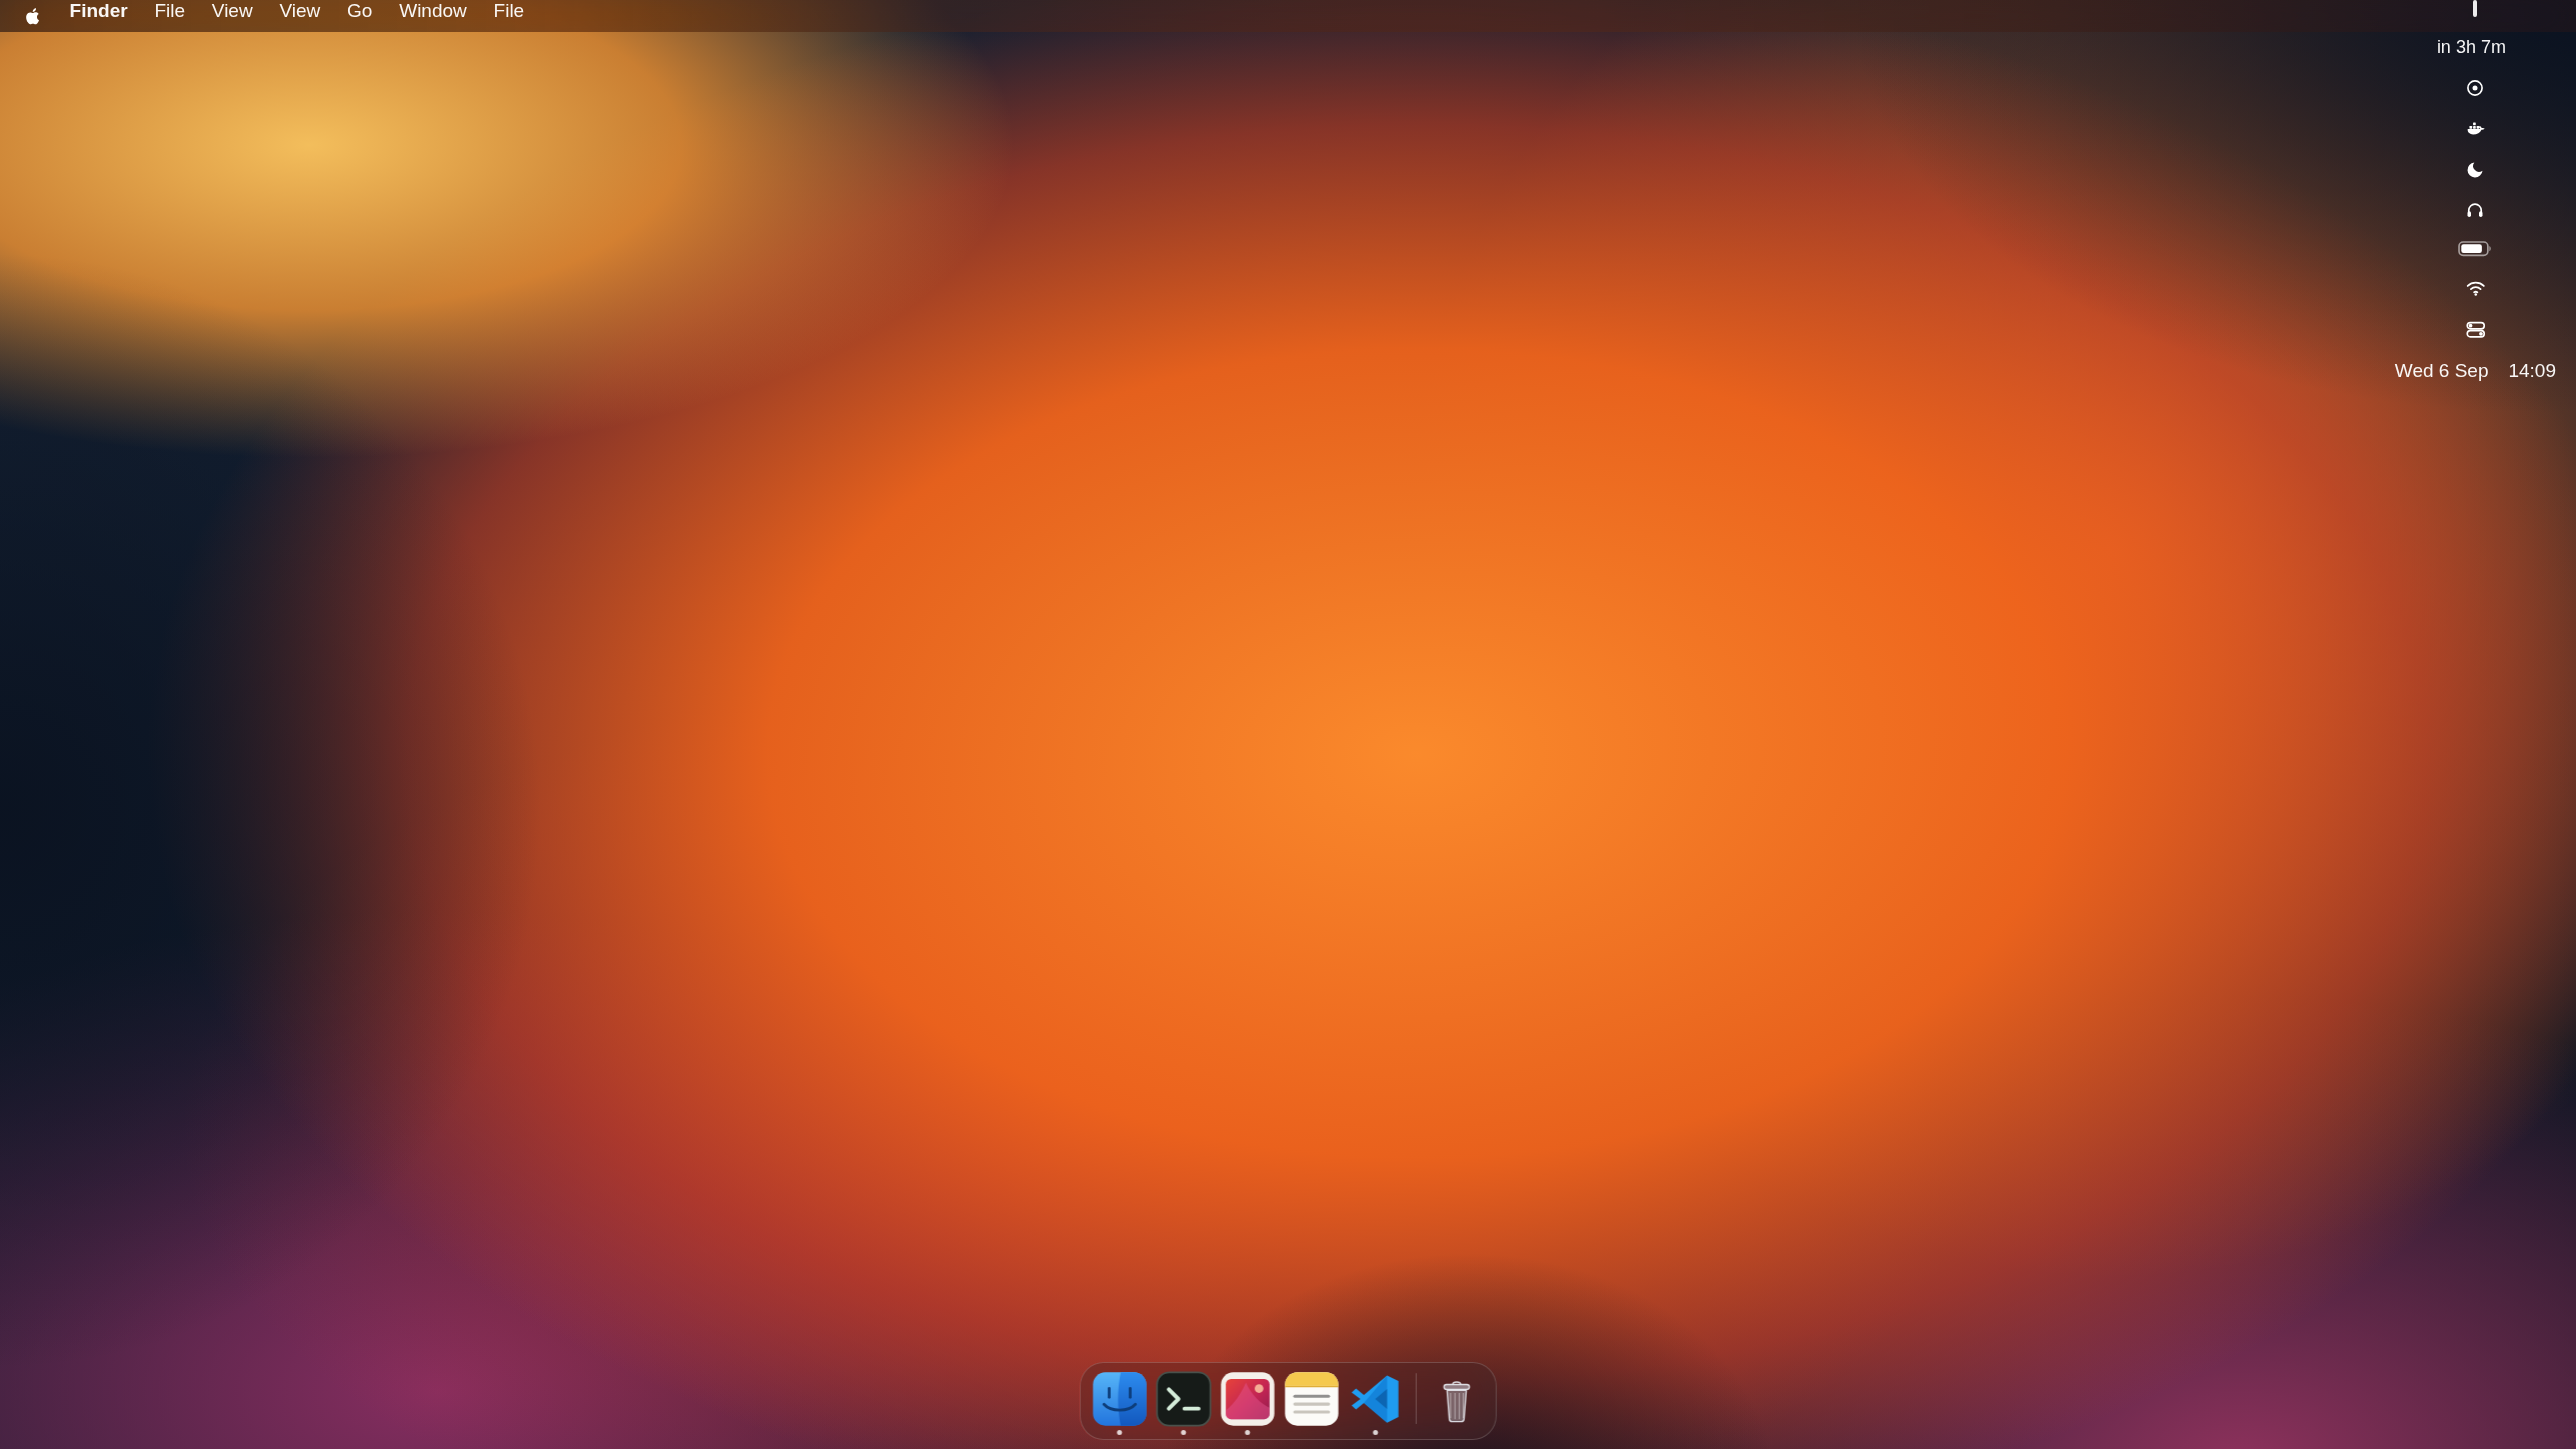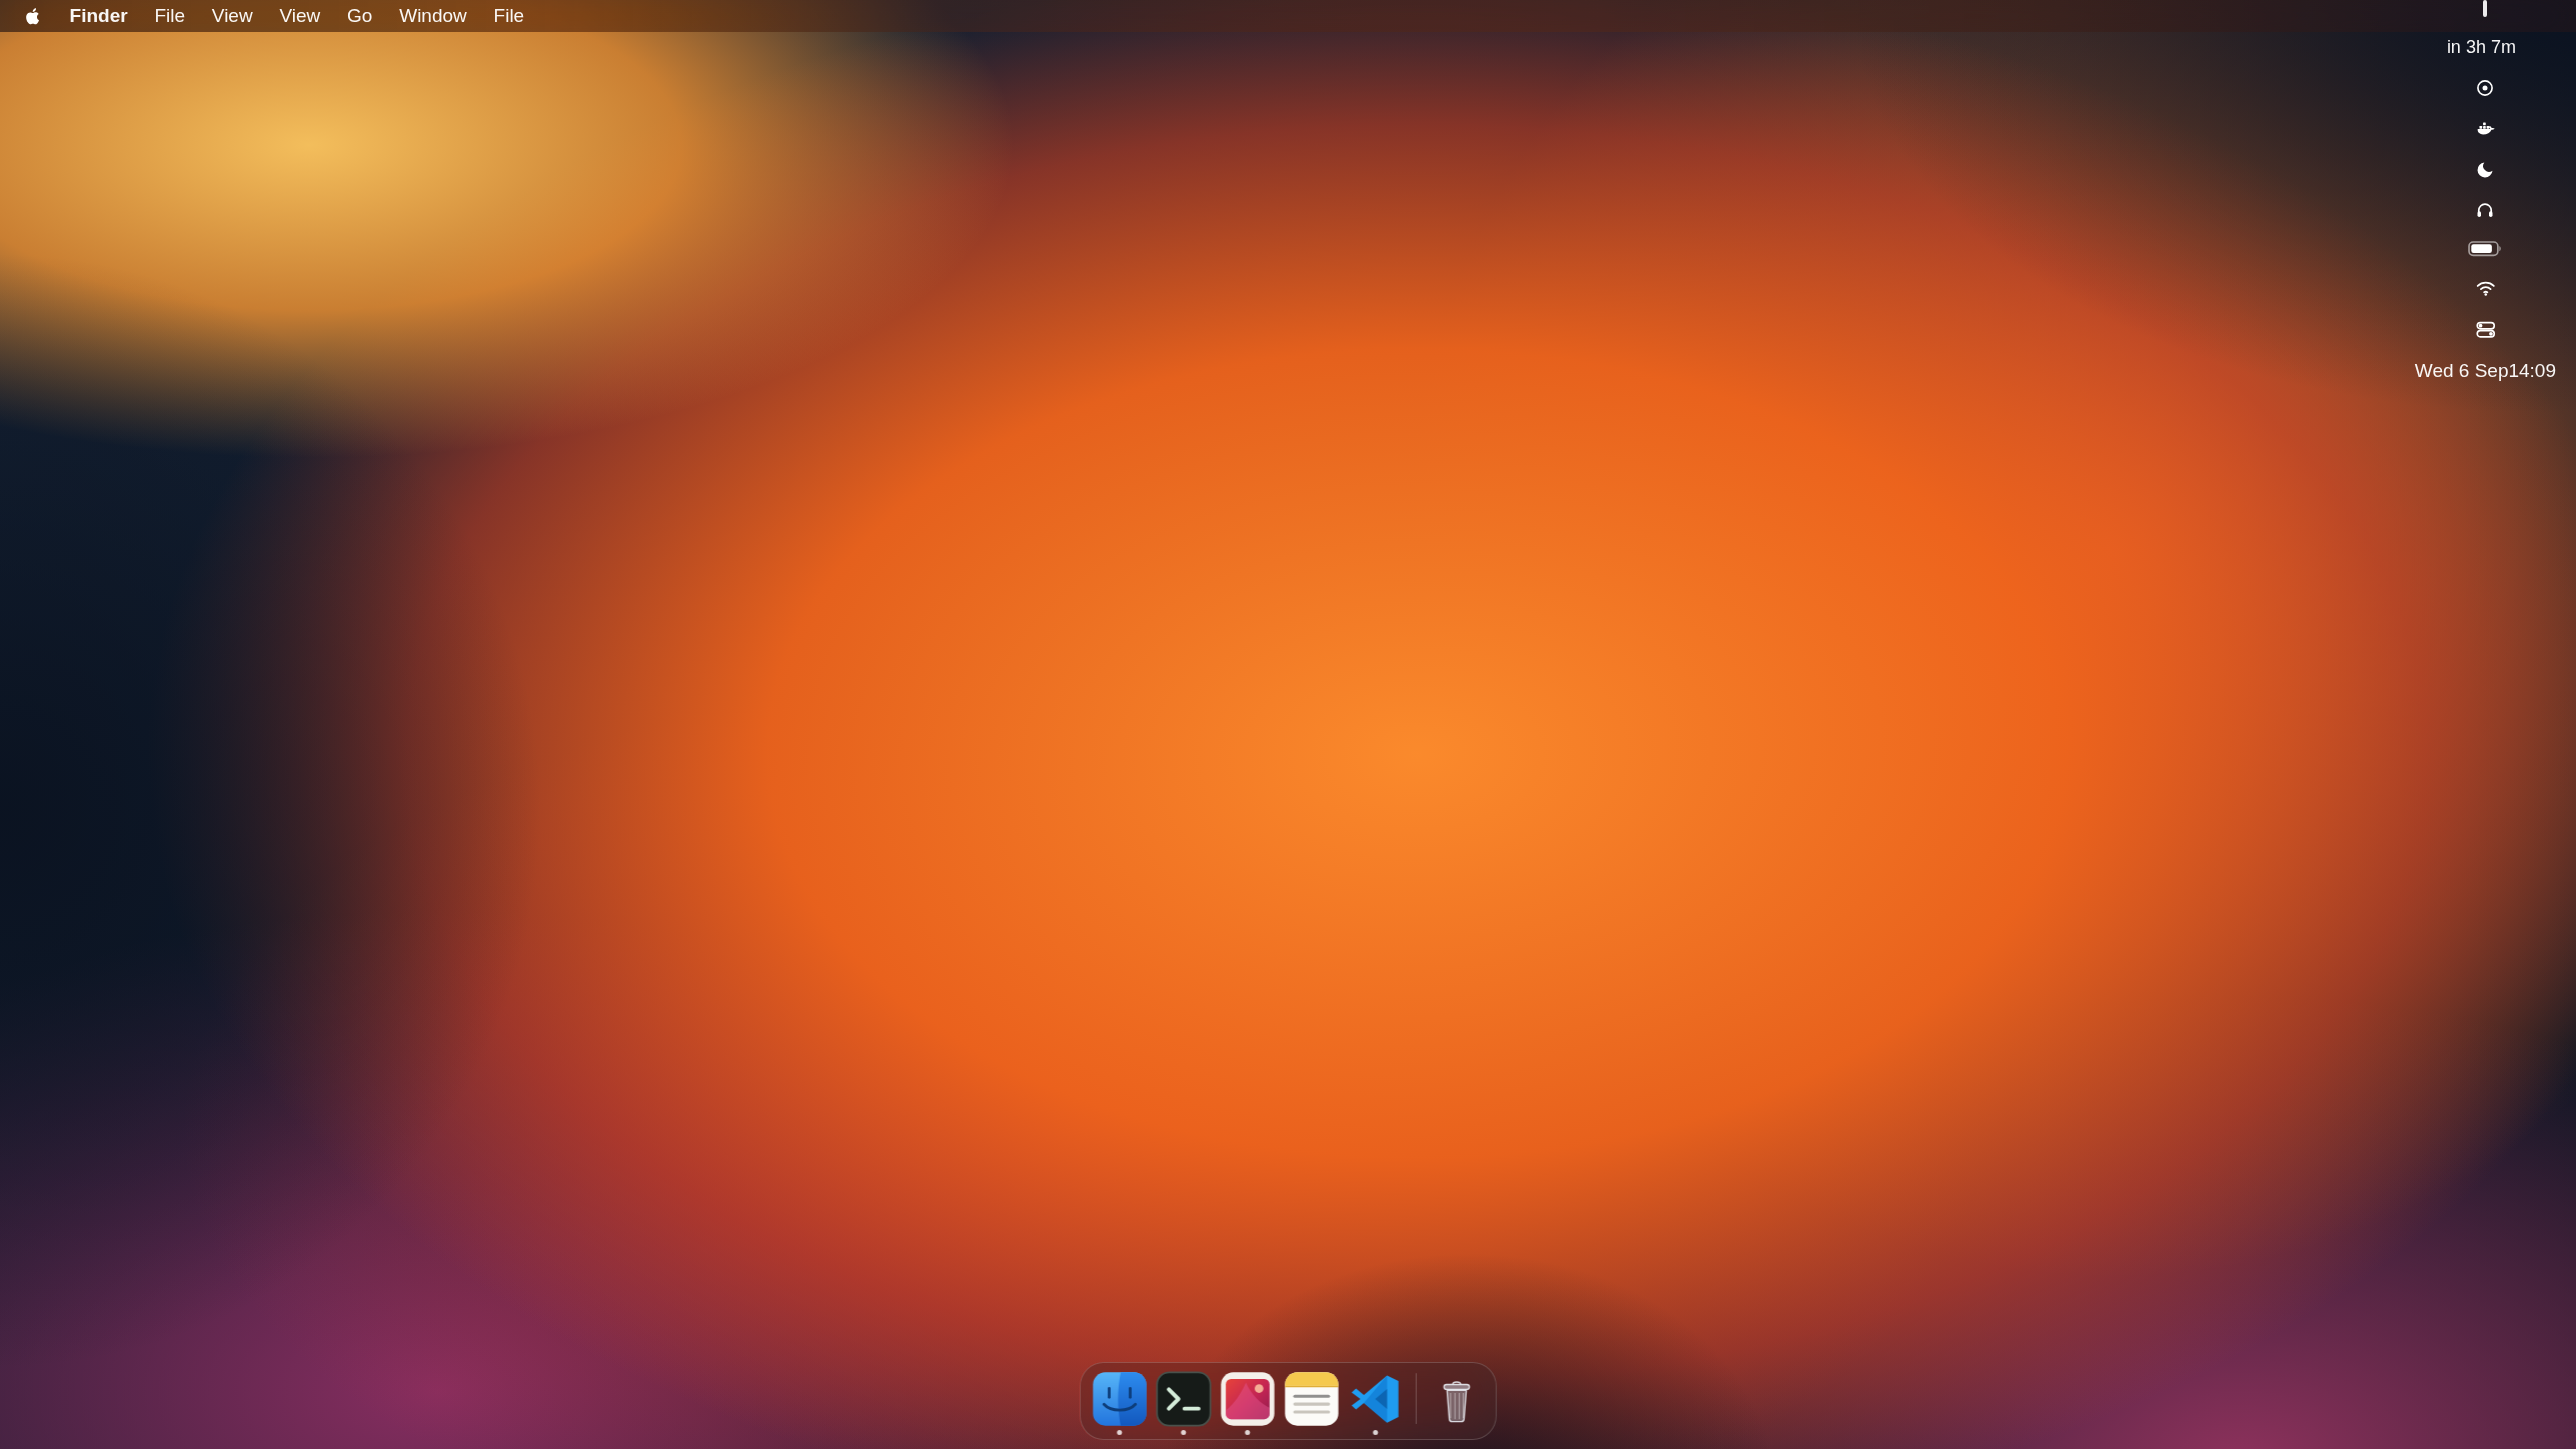--- a/index.html
+++ b/index.html
@@ -22,31 +22,31 @@
       linear-gradient(150deg, #152235 0%, #0d1726 60%, #0b1420 100%);
   }
 
   
   .menu-bar { position:absolute; top:0; left:0; right:0; height:32px;
     display:flex; align-items:center; justify-content:space-between;
     padding:0 20px 0 17.4px;
     background:linear-gradient(90deg, rgba(32,22,24,.66), rgba(74,38,24,.55) 32%, rgba(84,42,24,.55) 62%, rgba(34,22,26,.66));
     backdrop-filter:blur(20px) saturate(180%);
     color:rgba(255,255,255,.96); font-size:19px; }
-  .mb-left { display:flex; align-items:center; height:100%; }
+  .mb-left { display:flex; height:100%; }
   .mb-apple { display:flex; align-items:center; padding:0 13.4px 0 5.4px; height:100%; }
   .mb-apple svg { width:20px; height:20px; fill:#fff; }
   .mb-app { font-weight:700; padding:0 13.4px; }
   .mb-item { padding:0 13.4px; font-weight:400; }
   .mb-right { display:flex; align-items:center; gap:20px; height:100%;flex-direction:column; }
   .mb-right svg { display:block; }
   .st-icon { display:flex; align-items:center; }
   .bar-glyph { width:4px; height:17.4px; border-radius:2px; background:rgba(255,255,255,.92); }
   .mb-timer { font-size:18px; margin-left:-8px; }
-  .mb-clock { display:flex; align-items:flex-start; gap:0; }
+  .mb-clock { display:flex; align-items:flex-start; gap:20px; }
 
   
   .dock { position:absolute; bottom:9.4px; left:50%; transform:translateX(-50%);
     display:flex; align-items:center; gap:8px; padding:8px 10.7px 12px 10.7px;
     background:rgba(58,42,44,.42); backdrop-filter:blur(27px) saturate(160%);
     border:1px solid rgba(255,255,255,.18); border-radius:24px; }
   .dock-item { position:relative; width:56px; height:56px; }
   .dock-item svg { width:56px; height:56px; display:block; }
   .dock-item .dot { display:none; position:absolute; bottom:-8.7px; left:50%;
     transform:translateX(-50%); width:5.4px; height:5.4px; border-radius:50%;

